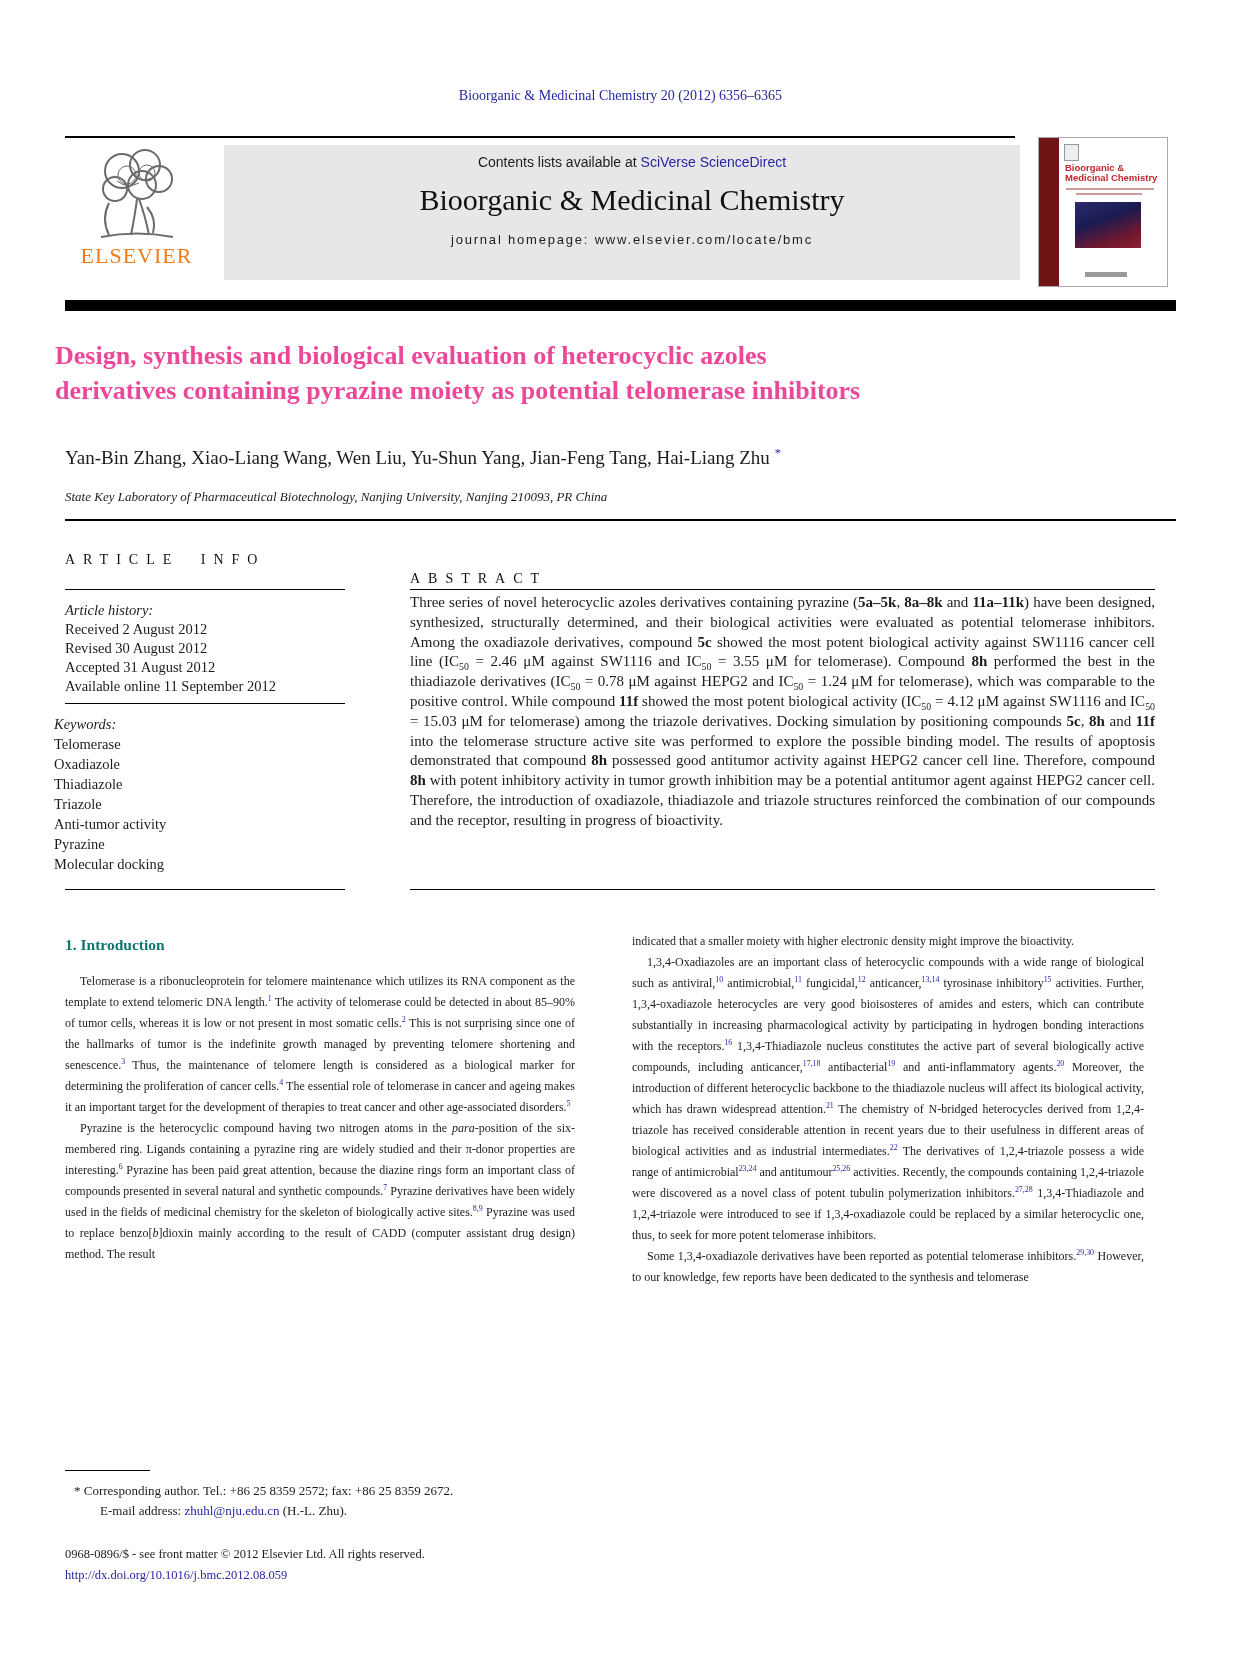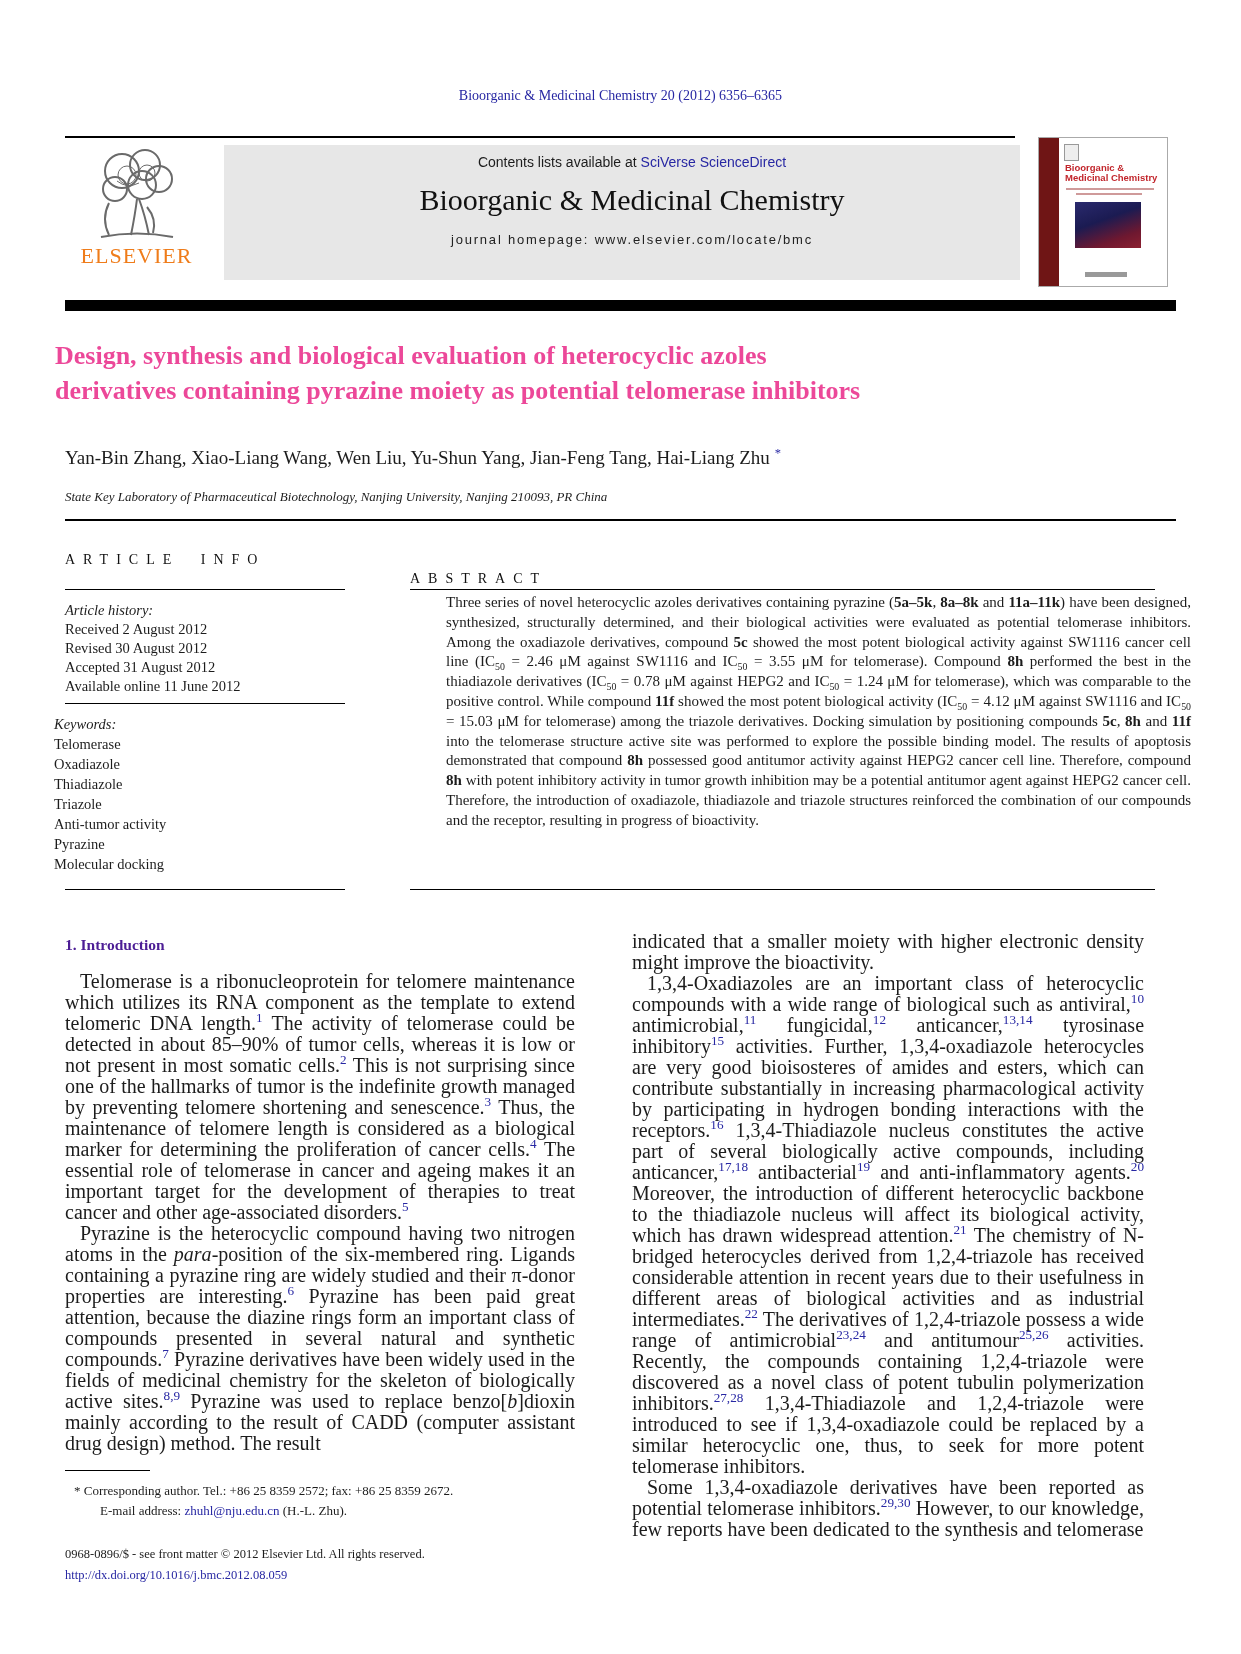--- a/index.html
+++ b/index.html
@@ -50,27 +50,27 @@
   #ai-head{top:552px;left:65px;}
   #ai-rule1{top:589px;left:65px;width:280px;}
   #ai-history{top:601px;left:65px;width:300px;font-size:14.5px;line-height:19px;}
   #ai-rule2{top:703px;left:65px;width:280px;}
   #ai-keywords{top:714px;left:54px;width:300px;font-size:14.5px;line-height:20px;}
   .ital-label{font-style:italic;}
   #ai-rule3{top:889px;left:65px;width:280px;}
 
   #ab-head{top:552px;left:410px;margin-top:19px;}
   #ab-rule1{top:589px;left:410px;width:745px;}
-  #abstract{top:593px;left:410px;width:745px;font-size:15px;line-height:19.8px;text-align:justify;margin-left:36px;}
+  #abstract{top:593px;left:410px;width:745px;font-size:15px;line-height:19.8px;text-align:justify;}
   #ab-copyright{text-align:right;margin-top:1px;}
   #ab-rule2{top:889px;left:410px;width:745px;}
 
   
-  #sec-head{top:936px;left:65px;font-size:15.5px;font-weight:bold;color:#4c1d95;}
-  .bodycol{font-size:20px;line-height:21px;text-align:justify;}
+  #sec-head{top:936px;left:65px;font-size:15.5px;font-weight:bold;color:#0f766e;}
+  .bodycol{font-size:12px;line-height:21px;text-align:justify;}
   #col-left{top:971px;left:65px;width:510px;}
   #col-right{top:931px;left:632px;width:512px;}
   .bodycol p{margin:0;text-indent:15px;}
   .bodycol p.noindent{text-indent:0;}
 
   
   #footnote-rule{top:1470px;left:65px;width:85px;}
   #footnote{top:1481px;left:65px;width:530px;font-size:13px;line-height:20px;}
   #footnote .fn1{padding-left:9px;}
   #footnote .fn2{padding-left:26px;}
@@ -135,21 +135,21 @@
   <div class="abs" id="affiliation">State Key Laboratory of Pharmaceutical Biotechnology, Nanjing University, Nanjing 210093, PR China</div>
   <div class="hr" id="affil-rule"></div>
 
   <div class="abs col-head" id="ai-head">ARTICLE INFO</div>
   <div class="hr" id="ai-rule1"></div>
   <div class="abs" id="ai-history">
     <div class="ital-label">Article history:</div>
     <div>Received 2 August 2012</div>
     <div>Revised 30 August 2012</div>
     <div>Accepted 31 August 2012</div>
-    <div>Available online 11 June 2012</div>
+    <div>Available online 11 September 2012</div>
   </div>
   <div class="hr" id="ai-rule2"></div>
   <div class="abs" id="ai-keywords">
     <div class="ital-label">Keywords:</div>
     <div>Telomerase</div>
     <div>Oxadiazole</div>
     <div>Thiadiazole</div>
     <div>Triazole</div>
     <div>Anti-tumor activity</div>
     <div>Pyrazine</div>

